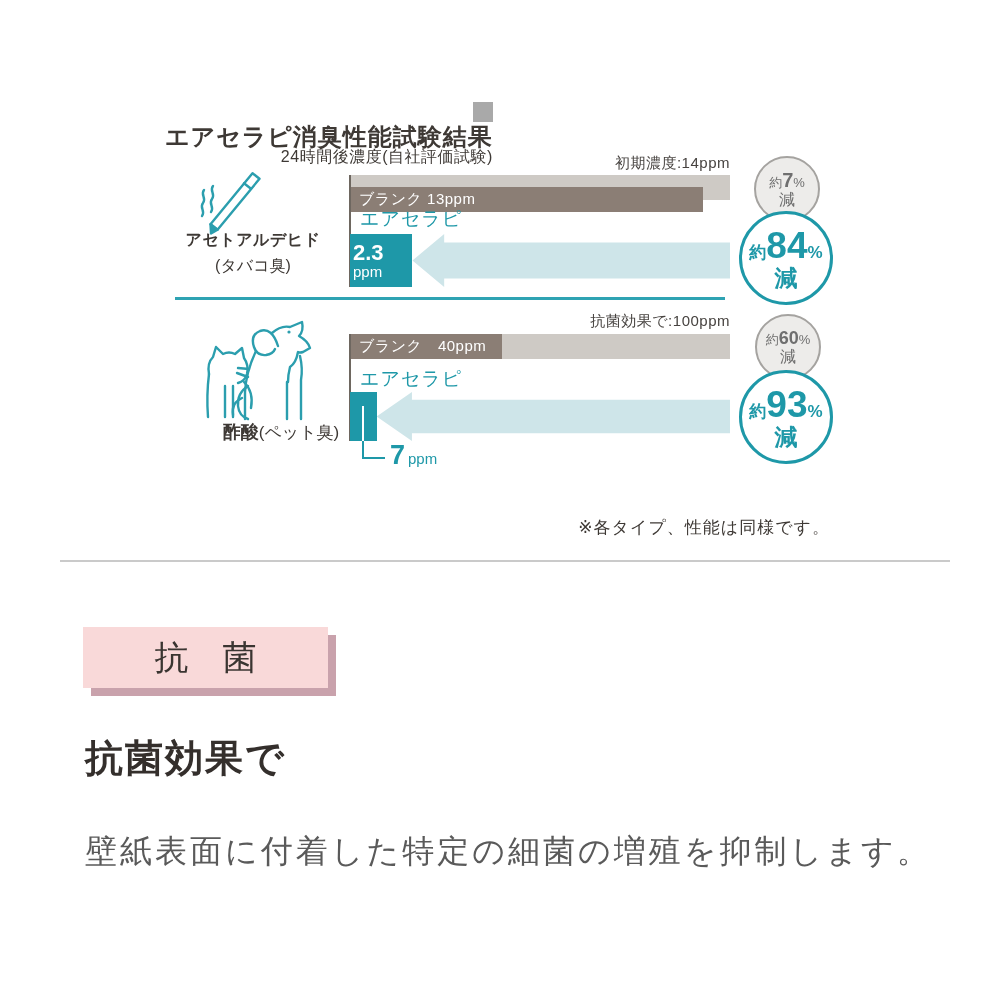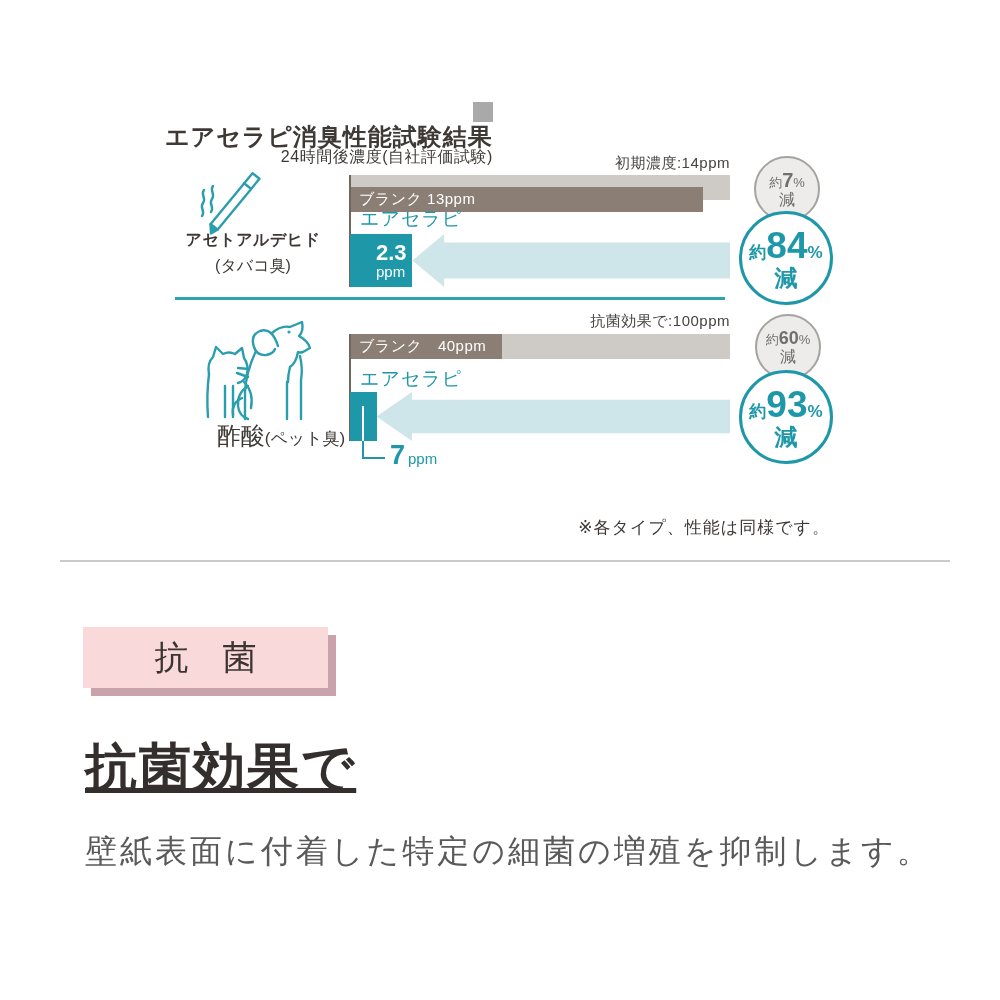--- a/index.html
+++ b/index.html
@@ -29,58 +29,58 @@
   .hdr .st{font-size:16px;margin-left:16px;letter-spacing:.5px;line-height:1;margin-bottom:2px;}
 
   
   .initial{position:absolute;right:270px;font-size:15px;color:#474340;letter-spacing:.5px;}
   .bar{position:absolute;left:350px;width:380px;height:25px;background:var(--bar-light);}
   .bar .fill{height:100%;background:var(--bar-dark);display:flex;align-items:center;}
   .bar .fill span{color:#fff;font-size:15px;padding-left:9px;white-space:nowrap;letter-spacing:.5px;}
   .axis{position:absolute;left:349px;width:2px;background:var(--axis);}
   .plabel{position:absolute;left:360px;color:var(--teal);font-size:19px;letter-spacing:1px;}
   .prow{position:absolute;left:350px;width:380px;display:flex;align-items:stretch;}
-  .pbox{background:var(--teal);color:#fff;display:flex;flex-direction:column;justify-content:center;padding-left:26px;}
+  .pbox{background:var(--teal);color:#fff;display:flex;flex-direction:column;justify-content:center;padding-left:3px;}
   .pbox .v{font-size:22px;font-weight:700;line-height:1.05;}
   .pbox .u{font-size:15px;line-height:1.05;}
   .arrow{flex:1;background:var(--teal-arrow);
     clip-path:polygon(0 50%,10% 0,10% 16%,100% 16%,100% 84%,10% 84%,10% 100%);}
   .circle{position:absolute;border-radius:50%;display:flex;flex-direction:column;align-items:center;justify-content:center;line-height:1;background:#fff;}
   .circle .l1{display:flex;align-items:baseline;}
   .c-gray{width:66px;height:66px;border:2px solid var(--gray-c-border);background:var(--gray-c-bg);color:var(--gray-c-text);}
   .c-gray .sm{font-size:13px;}
   .c-gray .bg{font-size:20px;font-weight:600;}
   .c-gray .wd{font-size:16px;margin-top:2px;}
   .c-teal{width:94px;height:94px;border:3px solid var(--teal);color:var(--teal);}
   .c-teal .sm{font-size:17px;font-weight:600;}
   .c-teal .bg{font-size:37px;font-weight:700;}
   .c-teal .wd{font-size:23px;font-weight:600;margin-top:3px;}
 
   .teal-divider{position:absolute;left:175px;top:297px;width:550px;height:3px;background:var(--teal-line);}
   .substance{position:absolute;text-align:center;color:var(--ink);}
   .substance .s1{font-size:16px;font-weight:600;letter-spacing:.5px;}
   .substance .s2{font-size:16px;margin-top:5px;}
-  .substance .inline-b{font-size:24px;font-weight:400;padding-left:36px;}
+  .substance .inline-b{font-size:18px;font-weight:700;padding-left:36px;}
   .substance .inline-n{font-size:17px;}
 
   .callout-line{position:absolute;background:var(--teal);}
   .callout-white{position:absolute;background:#fff;}
   .callout-label{position:absolute;display:flex;align-items:baseline;color:var(--teal);}
   .callout-label .v{font-size:27px;font-weight:600;}
   .callout-label .u{font-size:15px;margin-left:3px;}
 
   .note{position:absolute;right:170px;top:516px;font-size:17px;color:var(--ink);letter-spacing:1px;}
   .gray-divider{position:absolute;left:60px;top:560px;width:890px;height:2px;background:#cacaca;}
 
   
   .badge{position:absolute;left:83px;top:627px;width:245px;height:61px;background:var(--pink);
     box-shadow:8px 8px 0 var(--pink-shadow);display:flex;align-items:center;justify-content:center;}
   .badge span{font-size:34px;color:#3a3531;letter-spacing:1em;margin-right:-1em;font-weight:500;}
   .heading{position:absolute;left:85px;top:733px;display:flex;align-items:baseline;color:#342f2c;}
-  .heading .h1{font-size:52px;font-weight:700;letter-spacing:2px;text-decoration:underline;}
+  .heading .h1{font-size:38px;font-weight:700;letter-spacing:2px;}
   .heading .h2{font-size:54px;font-weight:700;margin-left:16px;letter-spacing:2px;}
   .desc{position:absolute;left:85px;top:830px;font-size:32px;color:var(--ink-soft);letter-spacing:3px;}
 
   svg.lineart{position:absolute;fill:none;stroke:#2b9eae;stroke-width:2.4;stroke-linecap:round;stroke-linejoin:round;}
 </style>
 </head>
 <body>
 
 <div class="canvas">
 

